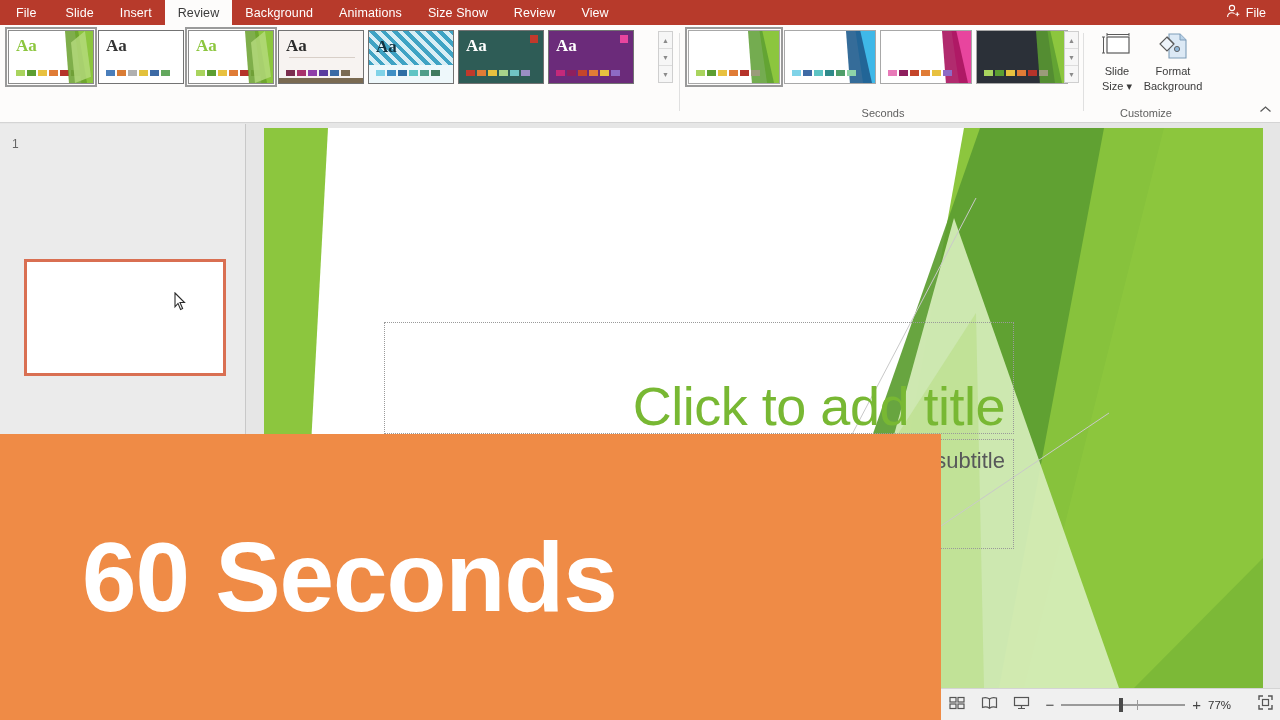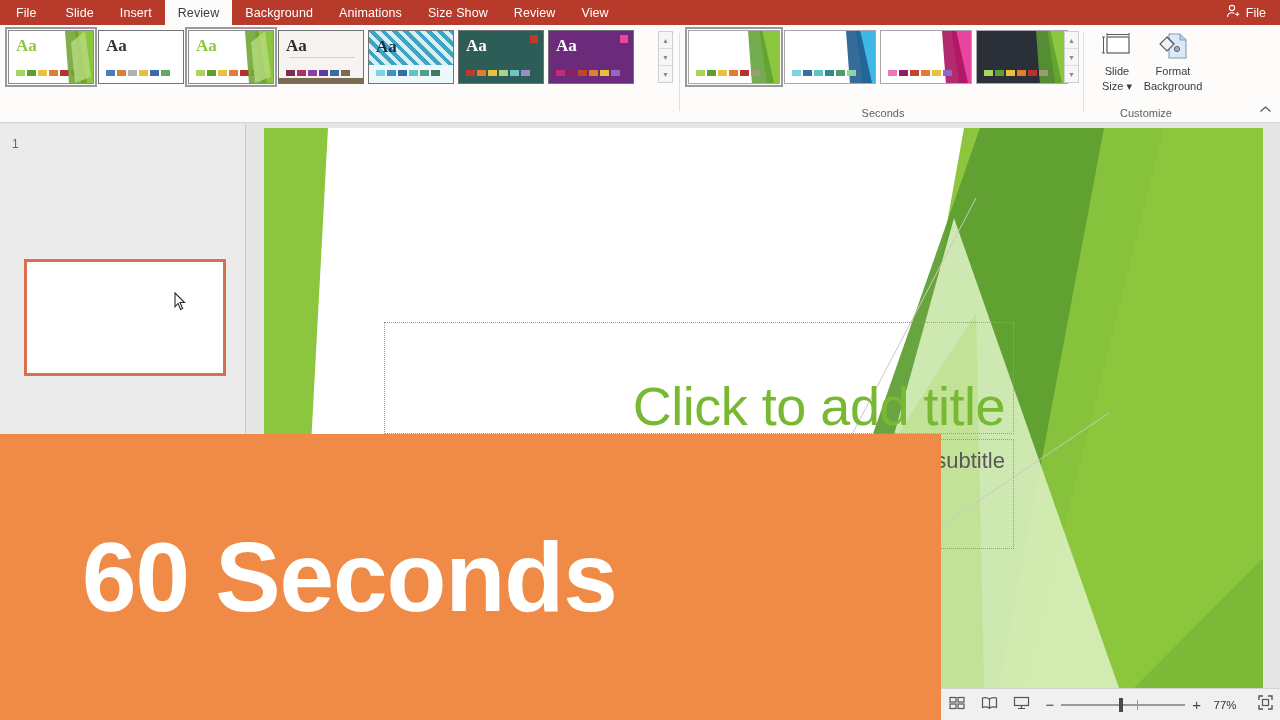--- a/index.html
+++ b/index.html
@@ -150,21 +150,21 @@
   }
   .vbtn{
     width:32px; height:26px; display:flex; align-items:center; justify-content:center;
     color:#555;
   }
   .vbtn.active{ background:#dcdcdc; }
   #zoomwrap{ display:flex; align-items:center; gap:7px; padding:0 8px; }
   #track{ position:relative; width:124px; height:2px; background:#9a9a9a; }
   #knob{ position:absolute; left:58px; top:-6px; width:4px; height:14px; background:#4a4a4a; }
   #mid{ position:absolute; left:76px; top:-4px; width:1px; height:10px; background:#9a9a9a; }
-  #zoomval{ font-size:11.5px; color:#333; width:34px; text-align:center; }
+  #zoomval{ font-size:11.5px; color:#333; width:34px; text-align:left; }
   #fit{ width:30px; height:26px; display:flex; align-items:center; justify-content:center; color:#555; }
 
   
   #banner{
     position:absolute; left:0; top:434px; width:941px; height:286px;
     background:#ef8b46; display:flex; align-items:center;
   }
   #banner-txt{
     margin-left:82px; font-size:98px; line-height:1; color:#ffffff;
     font-weight:bold; letter-spacing:-1px;

